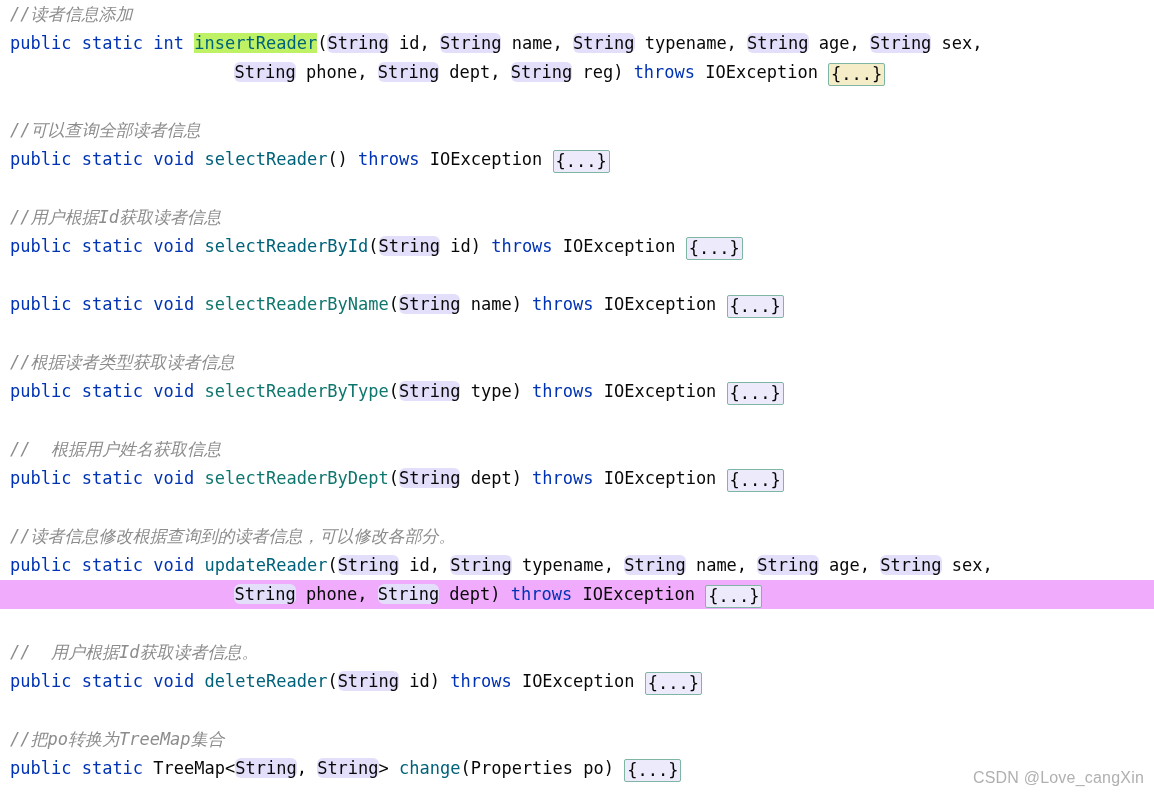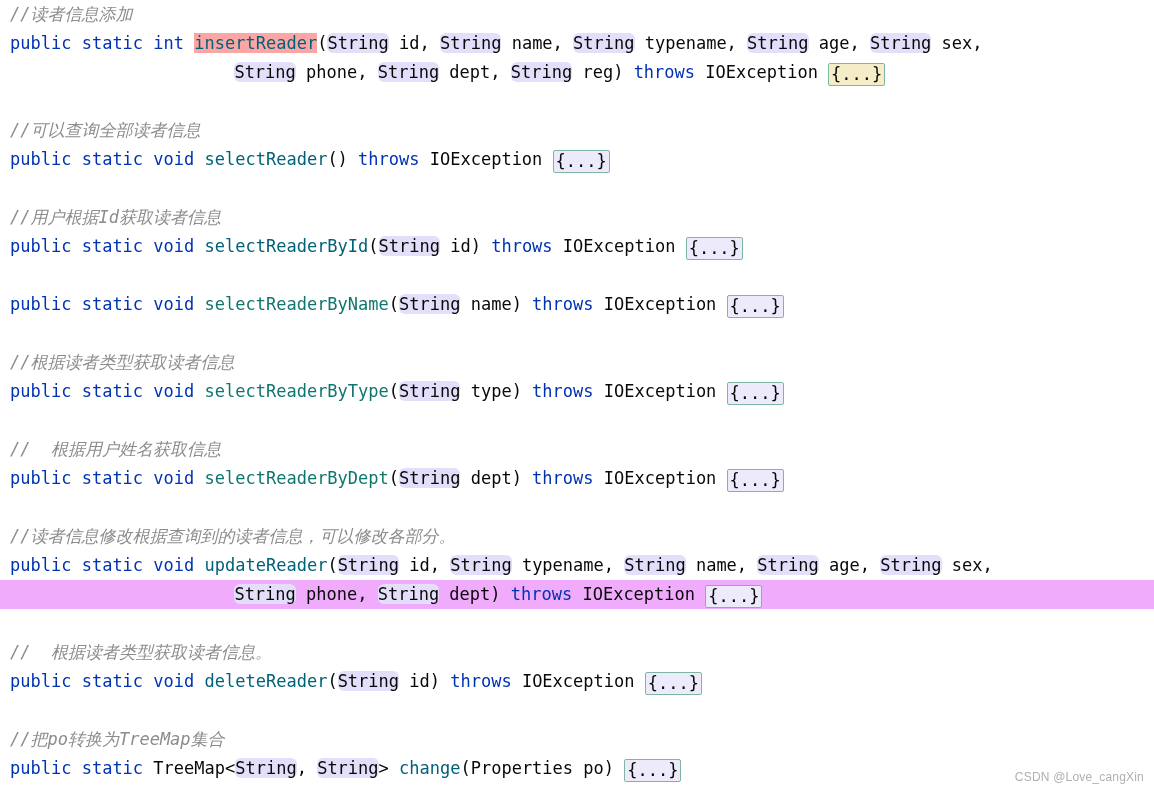--- a/index.html
+++ b/index.html
@@ -56,21 +56,21 @@
     color: #8c8c8c;
     font-style: italic;
   }
 
   
   .occ {                                   
     background: #e3dffb;
     border-radius: 6px;
   }
   .caretword {                             
-    background: #fca5a5;
+    background: #bef264;
   }
 
   
   .fold {
     display: inline-block;
     border: 1px solid #7fb5a3;
     border-radius: 2px;
     padding: 0 2px;
     line-height: 21px;
     vertical-align: baseline;
@@ -79,21 +79,21 @@
     color: #080808;
   }
   .fold.cream    { background: #f5ecc8; }
   .fold.lavender { background: #eceafb; }
 
   #watermark {
     position: absolute;
     right: 10px;
     bottom: 2px;
     font-family: "Liberation Sans", "DejaVu Sans", sans-serif;
-    font-size: 12px;
+    font-size: 16px;
     color: #b0b0b0;
     letter-spacing: 0.2px;
     white-space: pre;
   }
 </style>
 </head>
 <body>
 
 <div id="editor">
     <div class="code-line"><span class="comment">//读者信息添加</span></div>
@@ -111,20 +111,20 @@
     <div class="code-line"><span class="comment">//根据读者类型获取读者信息</span></div>
     <div class="code-line"><span class="kw">public</span><span class="punc"> </span><span class="kw">static</span><span class="punc"> </span><span class="kw">void</span><span class="punc"> </span><span class="mname-g">selectReaderByType</span><span class="punc">(</span><span class="type occ">String</span><span class="param"> type) </span><span class="kw">throws</span><span class="type"> IOException </span><span class="fold lavender">{...}</span></div>
     <div class="code-line blank">&nbsp;</div>
     <div class="code-line"><span class="comment">//  根据用户姓名获取信息</span></div>
     <div class="code-line"><span class="kw">public</span><span class="punc"> </span><span class="kw">static</span><span class="punc"> </span><span class="kw">void</span><span class="punc"> </span><span class="mname-g">selectReaderByDept</span><span class="punc">(</span><span class="type occ">String</span><span class="param"> dept) </span><span class="kw">throws</span><span class="type"> IOException </span><span class="fold lavender">{...}</span></div>
     <div class="code-line blank">&nbsp;</div>
     <div class="code-line"><span class="comment">//读者信息修改根据查询到的读者信息，可以修改各部分。</span></div>
     <div class="code-line"><span class="kw">public</span><span class="punc"> </span><span class="kw">static</span><span class="punc"> </span><span class="kw">void</span><span class="punc"> </span><span class="mname">updateReader</span><span class="punc">(</span><span class="type occ">String</span><span class="param"> id, </span><span class="type occ">String</span><span class="param"> typename, </span><span class="type occ">String</span><span class="param"> name, </span><span class="type occ">String</span><span class="param"> age, </span><span class="type occ">String</span><span class="param"> sex,</span></div>
     <div class="code-line hl-line"><span style="display: inline-block; width: 224.4px;"></span><span class="type occ">String</span><span class="param"> phone, </span><span class="type occ">String</span><span class="param"> dept) </span><span class="kw">throws</span><span class="type"> IOException </span><span class="fold lavender">{...}</span></div>
     <div class="code-line blank">&nbsp;</div>
-    <div class="code-line"><span class="comment">//  根据读者类型获取读者信息。</span></div>
+    <div class="code-line"><span class="comment">//  用户根据Id获取读者信息。</span></div>
     <div class="code-line"><span class="kw">public</span><span class="punc"> </span><span class="kw">static</span><span class="punc"> </span><span class="kw">void</span><span class="punc"> </span><span class="mname">deleteReader</span><span class="punc">(</span><span class="type occ">String</span><span class="param"> id) </span><span class="kw">throws</span><span class="type"> IOException </span><span class="fold lavender">{...}</span></div>
     <div class="code-line blank">&nbsp;</div>
     <div class="code-line"><span class="comment">//把po转换为TreeMap集合</span></div>
     <div class="code-line"><span class="kw">public</span><span class="punc"> </span><span class="kw">static</span><span class="punc"> </span><span class="type">TreeMap&lt;</span><span class="type occ">String</span><span class="punc">, </span><span class="type occ">String</span><span class="punc">&gt; </span><span class="mname">change</span><span class="type">(Properties po) </span><span class="fold lavender">{...}</span></div>
   </div>
 
 <div id="watermark">CSDN @Love_cangXin</div>
 
 </body></html>

